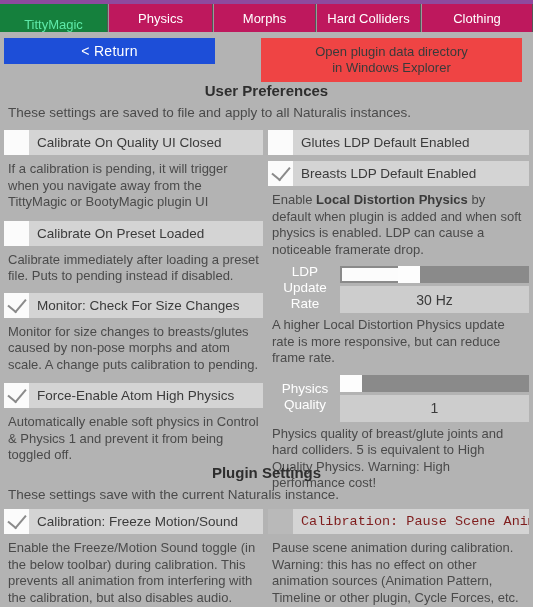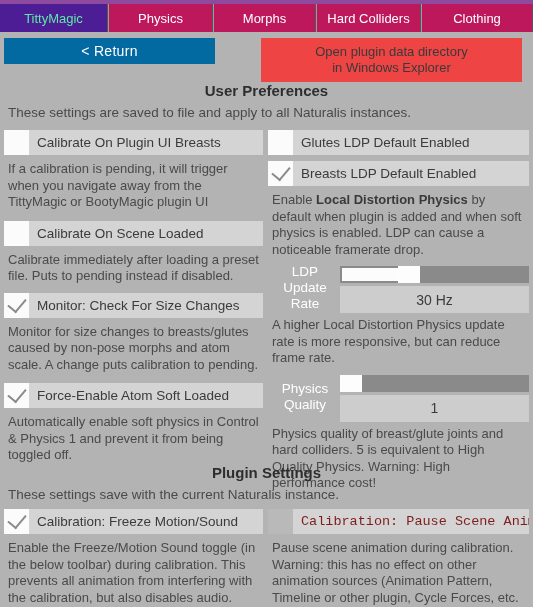--- a/index.html
+++ b/index.html
@@ -42,21 +42,22 @@
     font-size: 13px;
     color: #ffffff;
     background: #be185d;
     border-left: 1px solid #9a9a9a;
     border-right: 1px solid #565656;
     box-sizing: border-box;
   }
   .tab:first-child { border-left: none; }
   .tab.active {
     color: #5ee8a8;
-    background: #4c1d95;
+    background: #15803d;
+    align-items: flex-end;
   }
   .tab-w1 { width: 108px; }
   .tab-w2 { width: 105px; }
   .tab-w3 { width: 103px; }
   .tab-w4 { width: 105px; }
   .tab-w5 { width: 112px; }
 
   
   .content {
     position: absolute;
@@ -70,21 +71,21 @@
   .header-row {
     position: absolute;
     top: 4px; left: 0;
     width: 533px;
     height: 48px;
   }
   .return-button {
     position: absolute;
     left: 4px; top: 2px;
     width: 211px; height: 26px;
-    background: #0369a1;
+    background: #1d4ed8;
     color: #ffffff;
     font-size: 14px;
     display: flex;
     align-items: center;
     justify-content: center;
     letter-spacing: 0.3px;
   }
   .open-dir-button {
     position: absolute;
     left: 261px; top: 2px;
@@ -267,39 +268,39 @@
     </div>
   </div>
 
   <div class="section-heading" style="top:50px;">User Preferences</div>
   <div class="section-sub" style="top:73px;">These settings are saved to file and apply to all Naturalis instances.</div>
 
   <div class="col-left" style="top:98px;">
 
     <div class="toggle">
       <div class="box"></div>
-      <div class="lbl">Calibrate On Plugin UI Breasts</div>
+      <div class="lbl">Calibrate On Quality UI Closed</div>
     </div>
     <div class="desc">If a calibration is pending, it will trigger when you navigate away from the TittyMagic or BootyMagic plugin UI</div>
 
     <div class="toggle" style="margin-top:10px;">
       <div class="box"></div>
-      <div class="lbl">Calibrate On Scene Loaded</div>
+      <div class="lbl">Calibrate On Preset Loaded</div>
     </div>
     <div class="desc">Calibrate immediately after loading a preset file. Puts to pending instead if disabled.</div>
 
     <div class="toggle" style="margin-top:8px;">
       <div class="box checked"></div>
       <div class="lbl">Monitor: Check For Size Changes</div>
     </div>
     <div class="desc">Monitor for size changes to breasts/glutes caused by non-pose morphs and atom scale. A change puts calibration to pending.</div>
 
     <div class="toggle" style="margin-top:10px;">
       <div class="box checked"></div>
-      <div class="lbl">Force-Enable Atom Soft Loaded</div>
+      <div class="lbl">Force-Enable Atom High Physics</div>
     </div>
     <div class="desc">Automatically enable soft physics in Control &amp; Physics 1 and prevent it from being toggled off.</div>
   </div>
 
   <div class="col-right" style="top:98px;">
 
     <div class="toggle">
       <div class="box"></div>
       <div class="lbl">Glutes LDP Default Enabled</div>
     </div>

